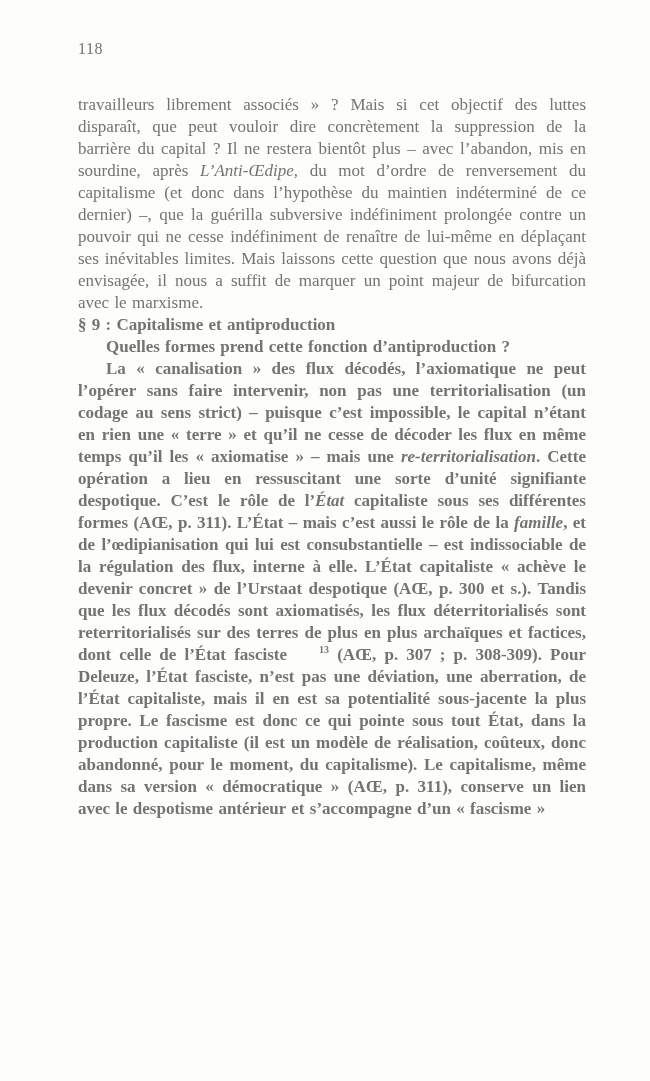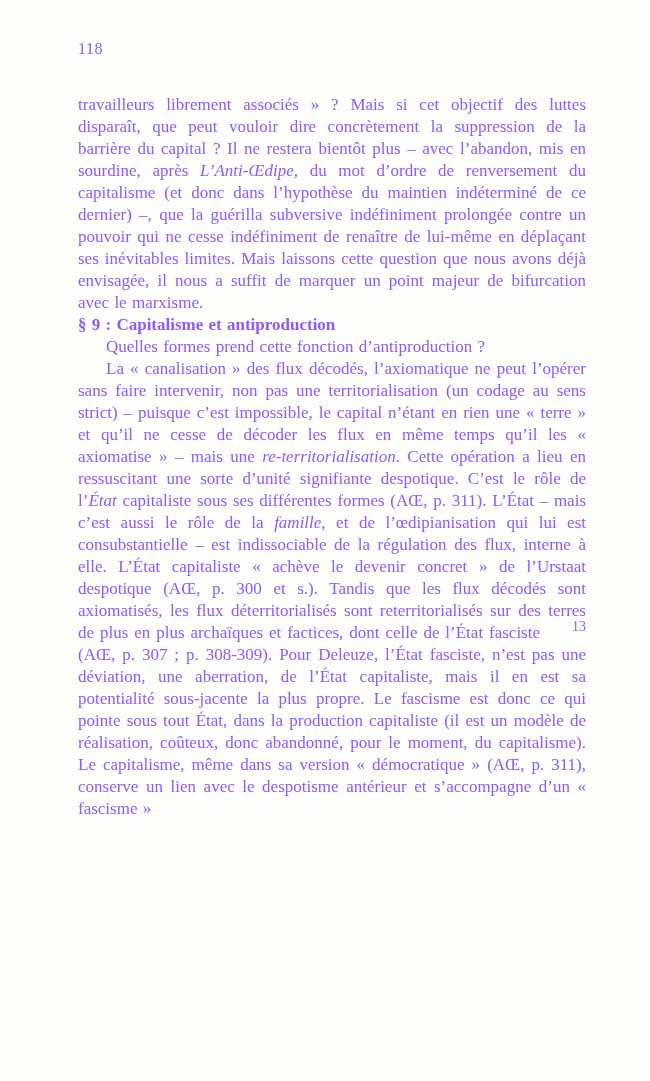--- a/index.html
+++ b/index.html
@@ -6,21 +6,21 @@
     margin: 0;
     padding: 0;
     background: #e9e9e9;
   }
   .page {
     position: relative;
     width: 650px;
     height: 1081px;
     margin: 0 auto;
     background: #fdfdfb;
-    color: #8b5cf6;
+    color: #737373;
     font-family: "Liberation Serif", "DejaVu Serif", serif;
     overflow: hidden;
     box-sizing: border-box;
   }
   .text-column {
     position: absolute;
     left: 78px;
     top: 40px;
     width: 508px;
   }
@@ -49,33 +49,34 @@
   }
   .body-text p {
     margin: 0;
     font-size: 17px;
     line-height: 22px;
     text-align: justify;
     word-spacing: 1px;
   }
   p.indented {
     text-indent: 28px;
+    font-weight: bold;
   }
   .section-heading {
     margin: 42px 0 40px 0;
     font-size: 17px;
     line-height: 22px;
     font-weight: bold;
     text-align: left;
   }
   .italic {
     font-style: italic;
   }
   sup.footnote-ref {
-    font-size: 14px;
+    font-size: 10px;
     line-height: 0;
     vertical-align: super;
     margin-left: 32px;
   }
 </style>
 </head>
 <body>
 
 <div class="page">
   <div class="text-column">

